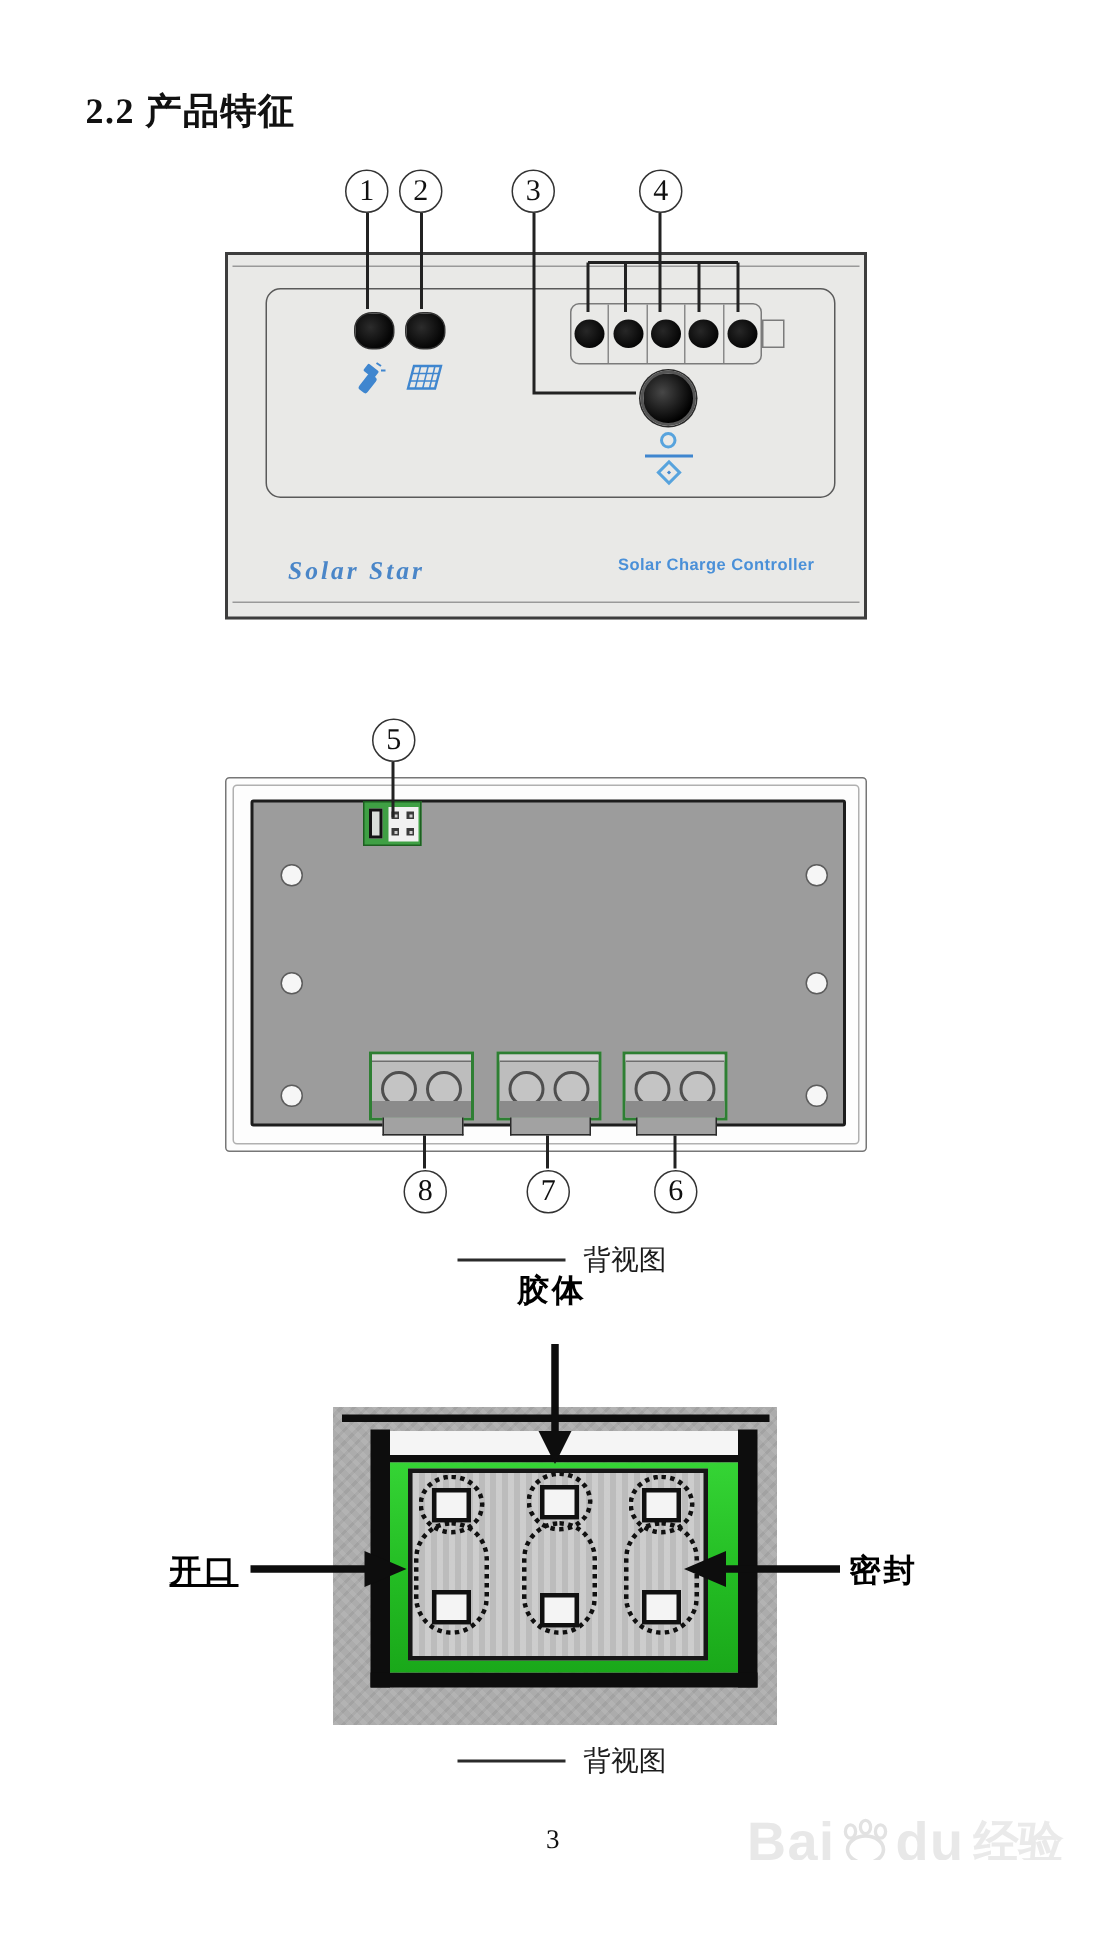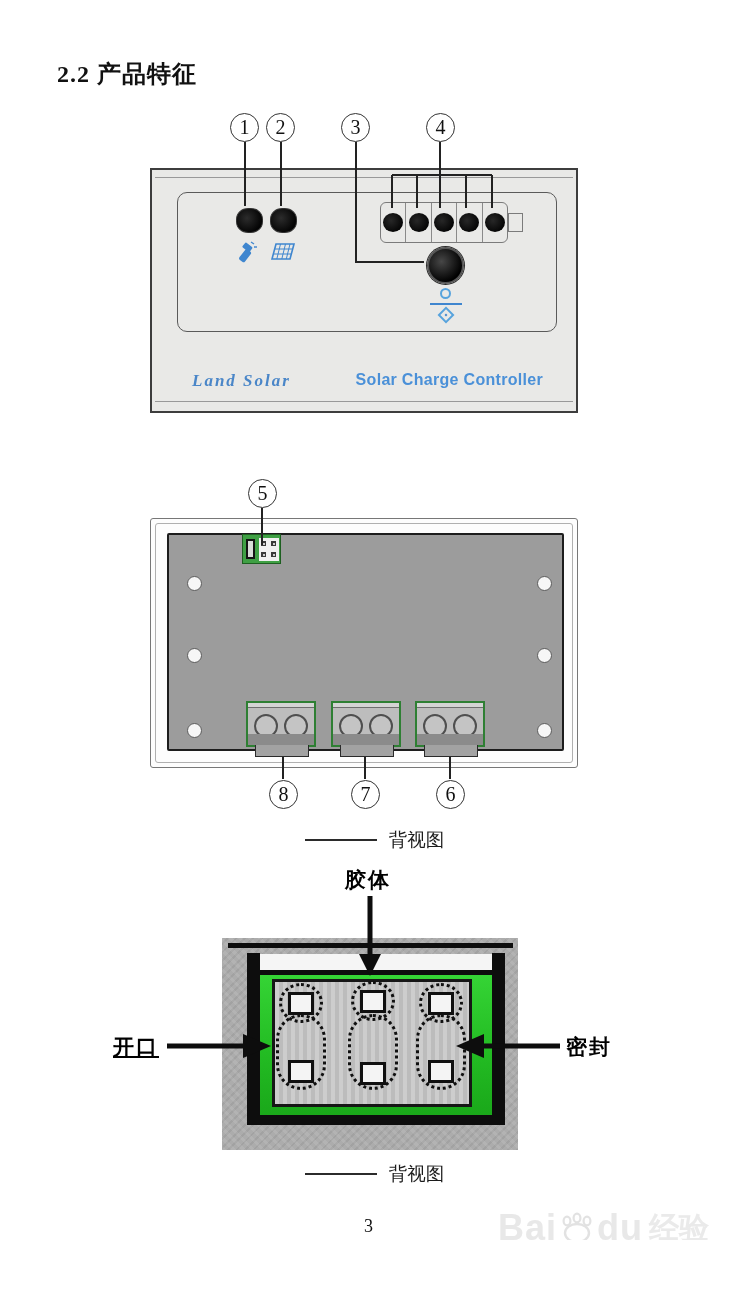--- a/index.html
+++ b/index.html
@@ -64,21 +64,21 @@
   .batt-ring { position:absolute; left:11px; top:0; width:11px; height:11px; border:2px solid #57a3dd; border-radius:50%; }
   .batt-line { position:absolute; left:1px; top:15px; width:32px; height:2px; background:#3f86cf; }
   .batt-diamond { position:absolute; left:11px; top:21px; width:12px; height:12px; border:2px solid #57a3dd; transform:rotate(45deg); }
   .batt-dot { position:absolute; left:3px; top:3px; width:2px; height:2px; background:#3f86cf; }
   .brand-script {
     position:absolute; left:40px; top:201px; font-style:italic; font-weight:bold;
     font-size:17px; letter-spacing:2px; color:#4a86c8;
     font-family:"Liberation Serif","DejaVu Serif",serif;
   }
   .product-name {
-    position:absolute; right:33px; top:201px; font-size:16px; font-weight:bold;
+    position:absolute; right:33px; top:201px; font-size:11px; font-weight:bold;
     color:#4a90d8; font-family:"Liberation Sans","DejaVu Sans",sans-serif; letter-spacing:.3px;text-align:center;
   }
   .mini-icon { position:absolute; }
 
   
   .caption-row {
     position:absolute; left:0; width:737px; display:flex; align-items:center; justify-content:center;
     font-size:18.5px; color:#1c1c1c; font-family:"Liberation Serif","DejaVu Serif",serif;
   }
   .caption-dash { display:inline-block; width:72px; height:2px; background:#2b2b2b; margin:0 12px; }
@@ -217,21 +217,21 @@
     <div class="main-button"></div>
 
     <div class="batt-icon">
       <div class="batt-ring"></div>
       <div class="batt-line"></div>
       <div class="batt-diamond">
           <div class="batt-dot"></div>
         </div>
     </div>
 
-    <div class="brand-script">Land Solar</div>
+    <div class="brand-script">Solar Star</div>
     <div class="product-name">Solar Charge Controller</div>
   </div>
 
   <div class="callout" style="left:230px; top:113px;">1</div>
   <div class="callout" style="left:266px; top:113px;">2</div>
   <div class="callout" style="left:341px; top:113px;">3</div>
   <div class="callout" style="left:426px; top:113px;">4</div>
 
 
   <div class="fig2-case">
@@ -280,21 +280,21 @@
   <div class="callout" style="left:248px; top:479px;">5</div>
   <div class="callout" style="left:269px; top:780px;">8</div>
   <div class="callout" style="left:351px; top:780px;">7</div>
   <div class="callout" style="left:436px; top:780px;">6</div>
 
   <div class="caption-row" style="top:827px;">
     <span class="caption-dash"></span>
     <span>背视图</span>
   </div>
 
-  <div class="fig3-label" style="left:345px; top:866px;">胶体</div>
+  <div class="fig3-label" style="left:345px; top:846px;">胶体</div>
   <div class="fig3-label" style="left:113px; top:1033px;text-decoration:underline;">开口</div>
   <div class="fig3-label" style="left:566px; top:1033px;">密封</div>
 
   <div class="photo">
     <div class="ph-topline"></div>
     <div class="ph-wall-l"></div>
     <div class="ph-wall-r"></div>
     <div class="ph-bottom"></div>
     <div class="ph-white"></div>
     <div class="ph-shelf"></div>

